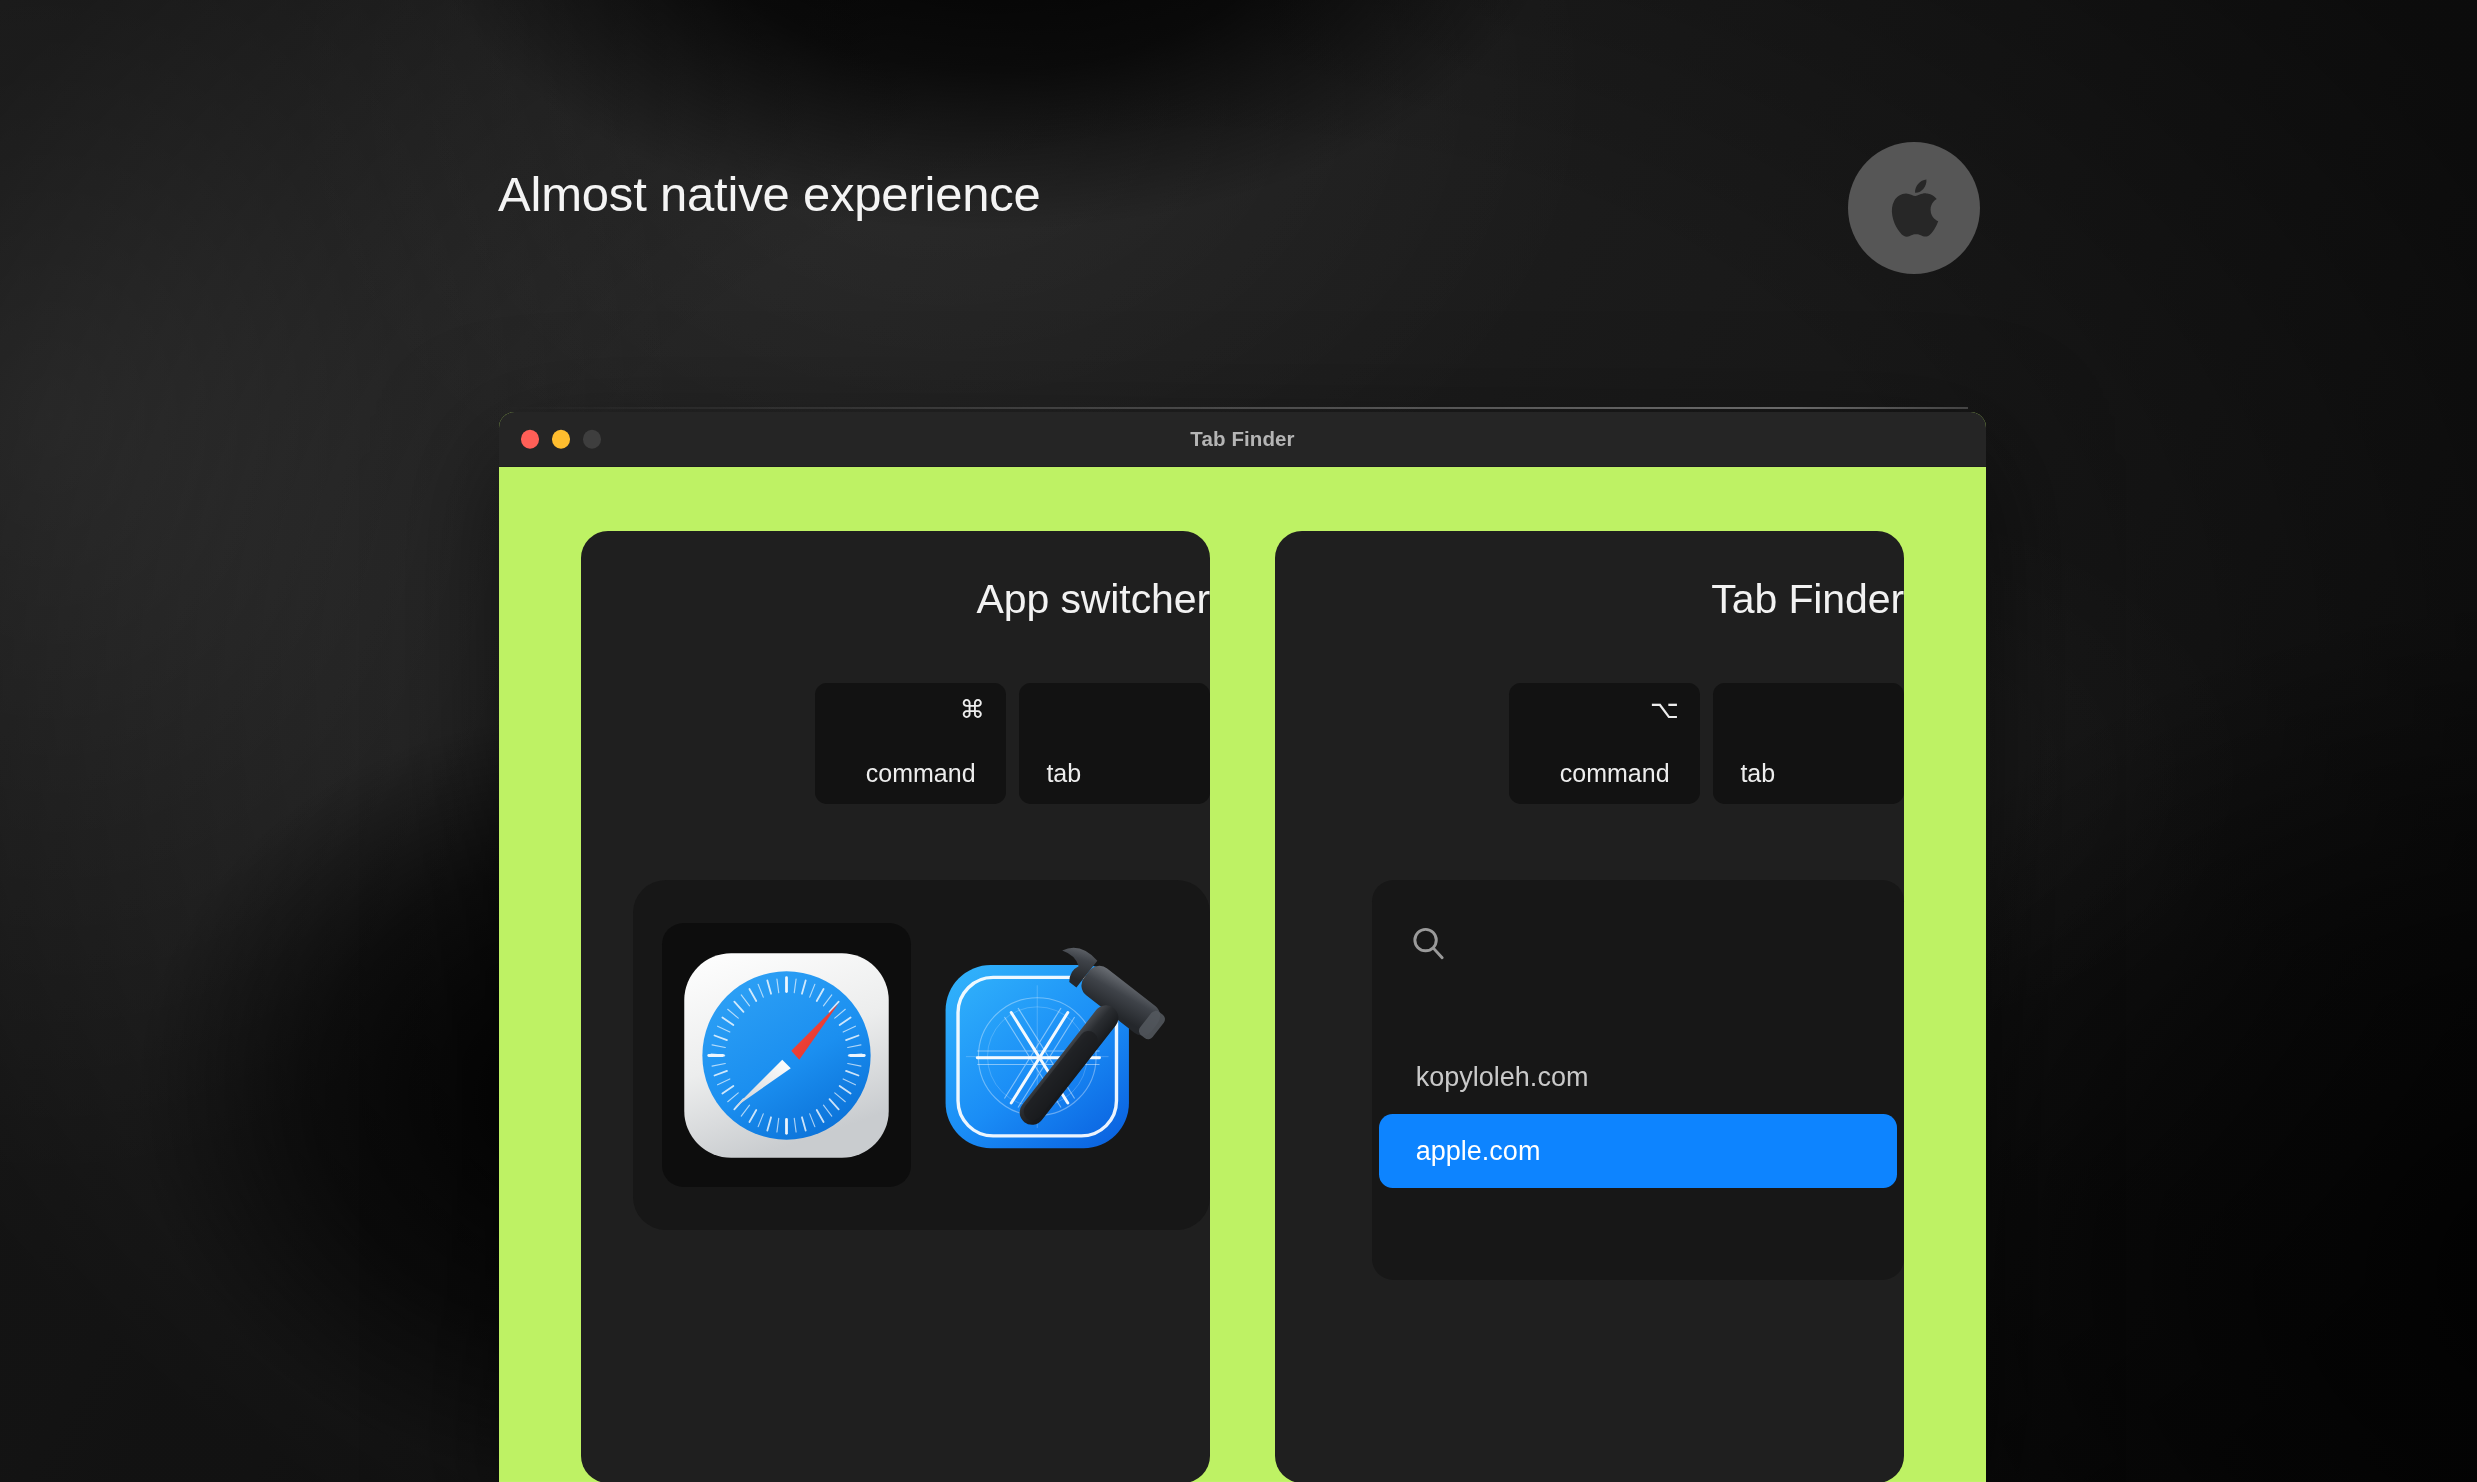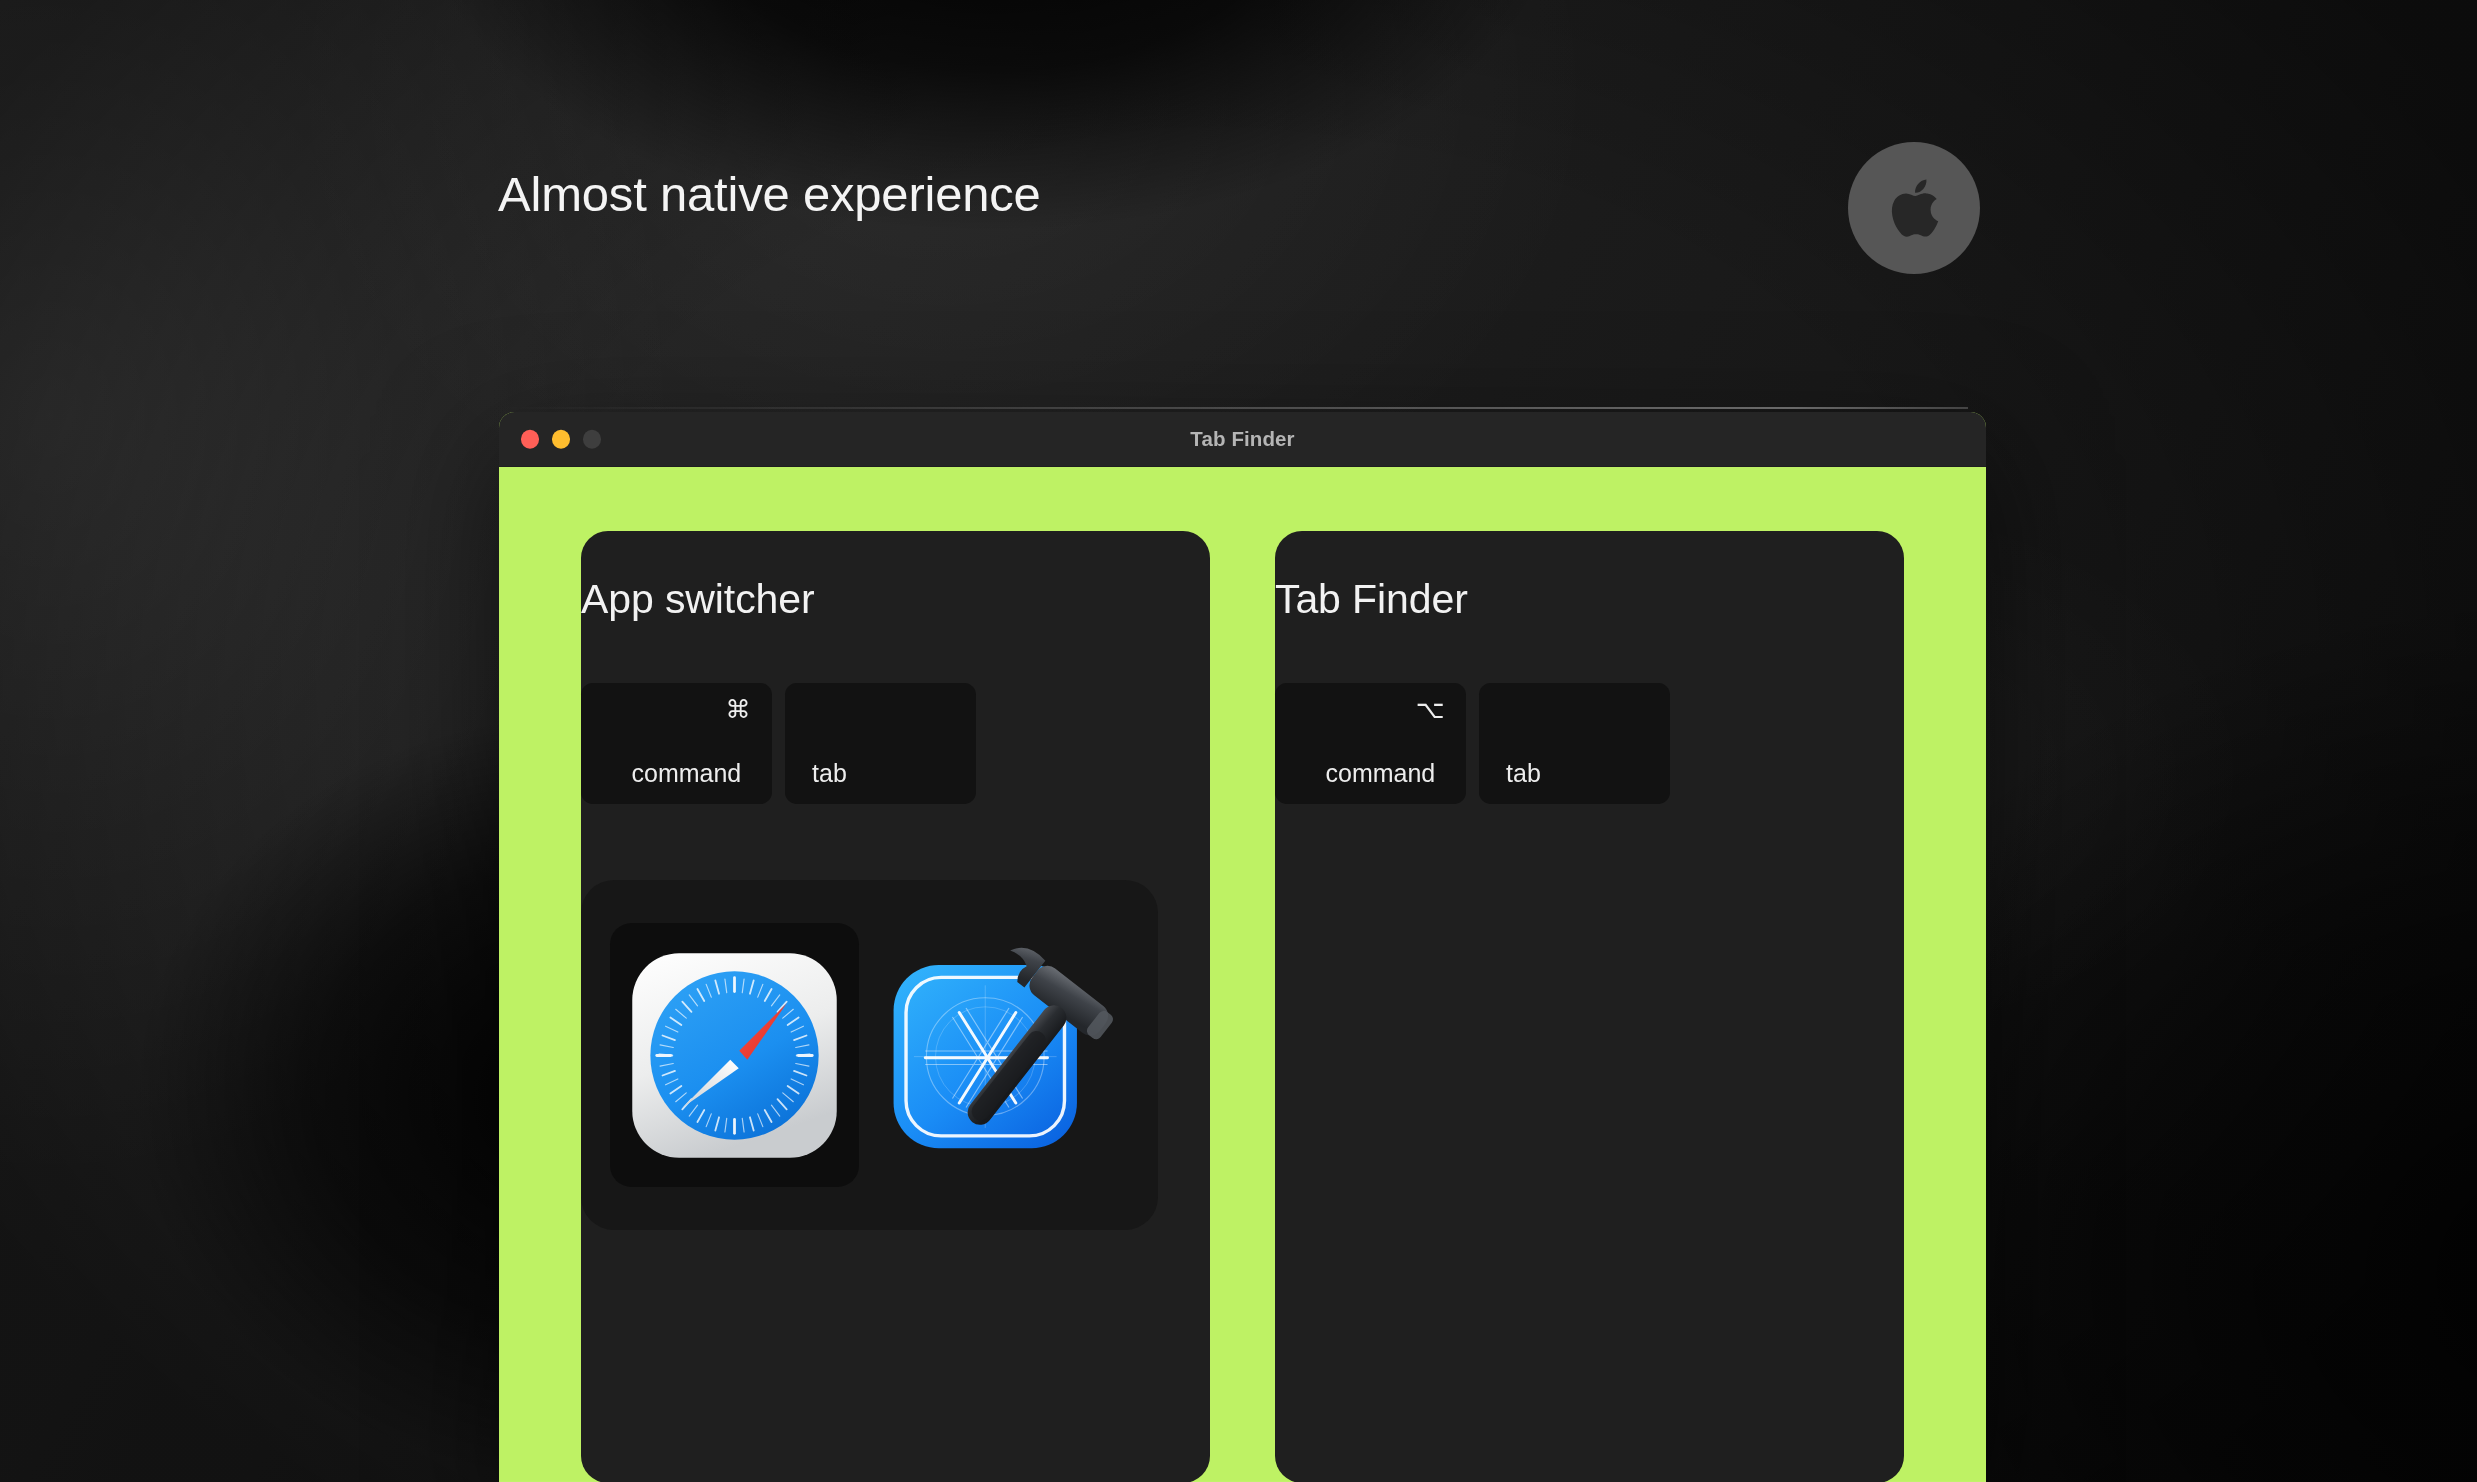--- a/index.html
+++ b/index.html
@@ -119,21 +119,21 @@
   }
 
   
   .card {
     background:#1f1f1f;
     border-radius:27px;
     flex:1;
     padding:45px 0 0 0;
     display:flex;
     flex-direction:column;
-    align-items:flex-start;
+    align-items:flex-end;
   }
   .card-title {
     font-size:41px;
     font-weight:400;
     color:#f2f2f2;
     letter-spacing:-0.1px;
     margin-bottom:60px;
   }
 
   
@@ -429,18 +429,38 @@
           <div class="key wide">
             <div class="glyph">⌥</div>
             <div class="kname">command</div>
           </div>
           <div class="key narrow">
             <div class="glyph"></div>
             <div class="kname">tab</div>
           </div>
         </div>
 
+        <div class="finder-panel">
+          <div class="search-row">
+            <span>
+              <svg width="39" height="39" viewBox="0 0 40 40" aria-hidden="true">
+                <circle cx="17" cy="16.5" r="11" fill="none" stroke="#9a9a9a" stroke-width="3"></circle>
+                <line x1="25.2" y1="25" x2="34" y2="34.5" stroke="#9a9a9a" stroke-width="3" stroke-linecap="round"></line>
+              </svg>
+            </span>
+            <span></span>
+          </div>
+
+          <div class="results">
+            <div class="result">
+              <span>kopyloleh.com</span>
+            </div>
+            <div class="result active">
+              <span>apple.com</span>
+            </div>
+          </div>
+        </div>
       </div>
 
     </div>
   </div>
 </div>
 
 
 </body></html>

